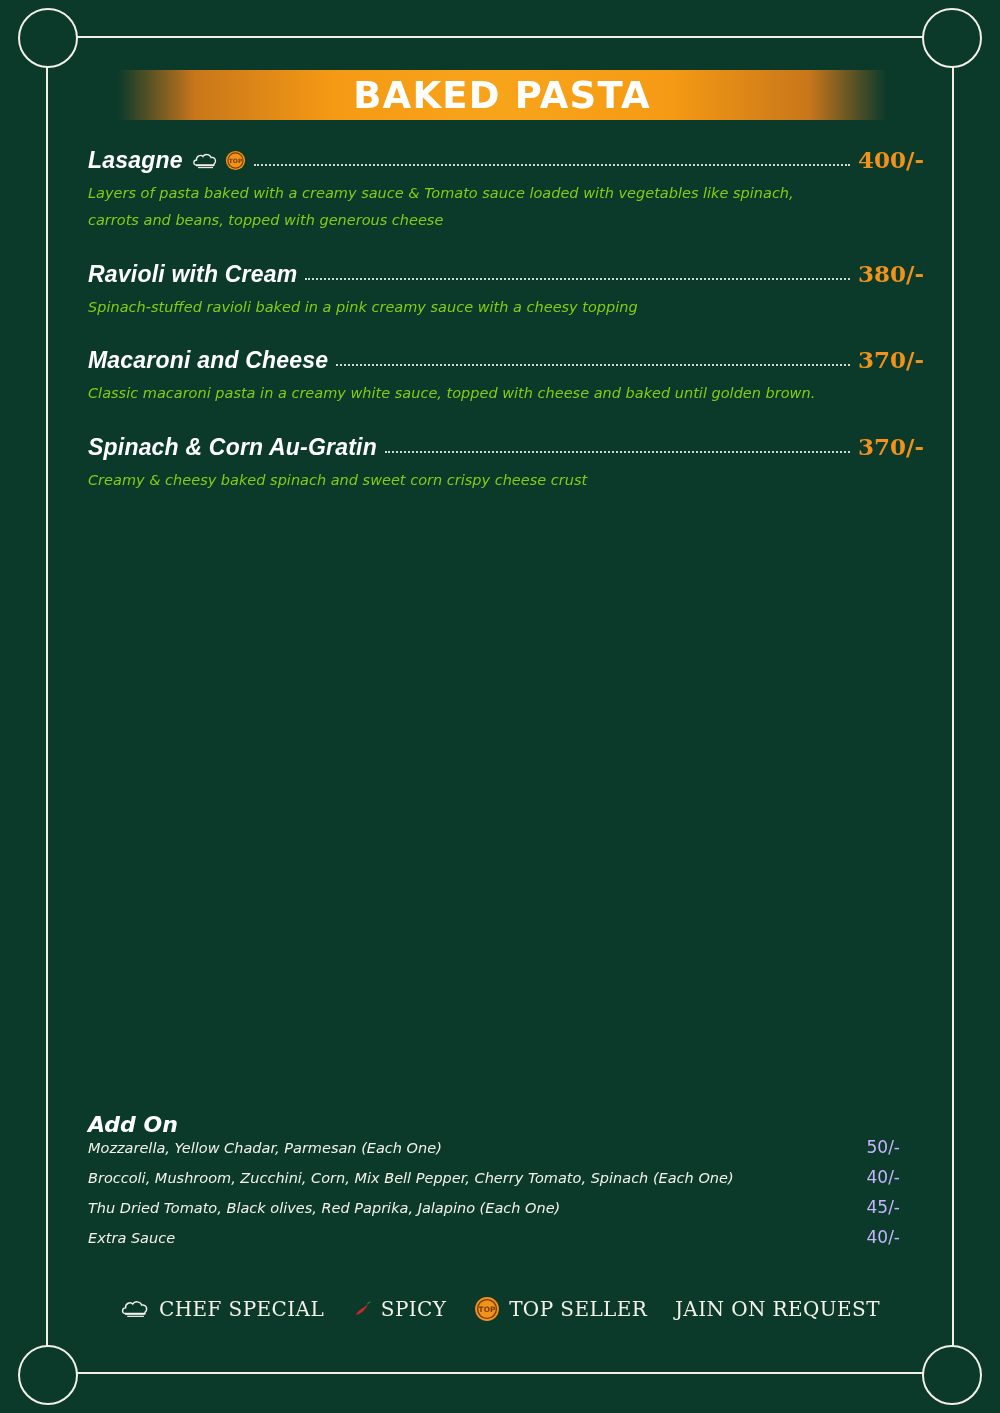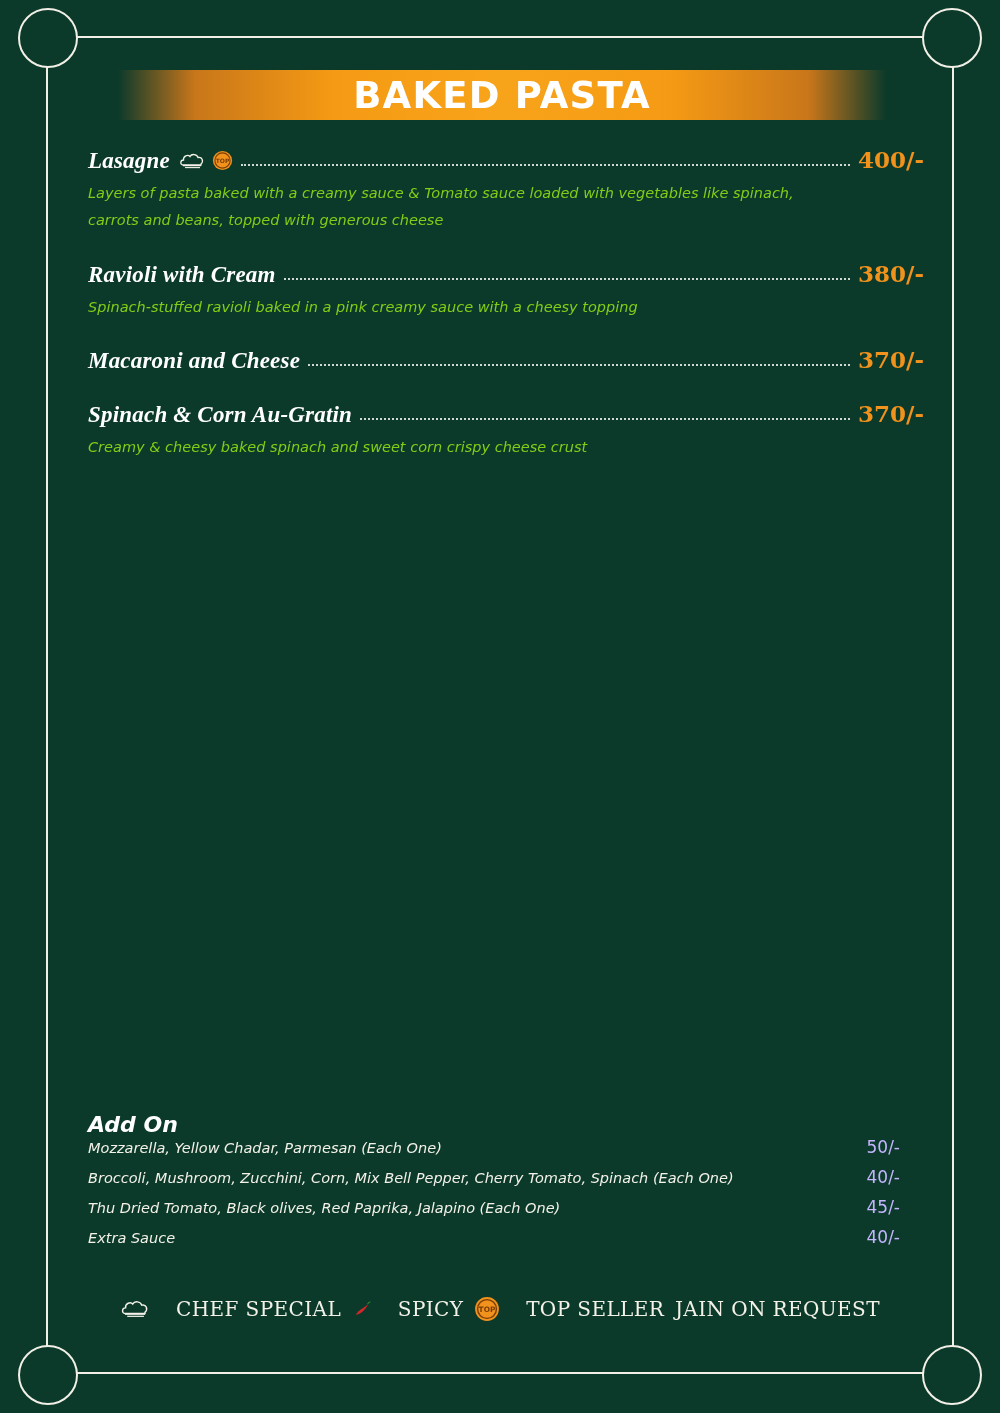--- a/index.html
+++ b/index.html
@@ -67,21 +67,21 @@
     width: 836px;
   }
   .item { margin-bottom: 26px; }
 
   .item-line {
     display: flex;
     align-items: flex-end;
     width: 100%;
   }
   .item-name {
-    font-family: Liberation Serif, serif;
+    font-family: Liberation Sans, sans-serif;
     font-style: italic;
     font-weight: bold;
     font-size: 23px;
     color: #ffffff;
     white-space: nowrap;
     letter-spacing: .2px;
   }
   .badges {
     display: flex;
     align-items: center;
@@ -156,21 +156,21 @@
     position: absolute;
     left: 120px; top: 1296px;
     width: 760px;
     display: flex;
     align-items: center;
     justify-content: space-between;
   }
   .legend-item {
     display: flex;
     align-items: center;
-    gap: 26px;
+    gap: 9px;
   }
   .legend-label {
     font-family: "DejaVu Serif", serif;
     font-size: 20px;
     letter-spacing: .4px;
     color: #f3f1e8;
   }
 </style>
 </head>
 <body>
@@ -220,20 +220,21 @@
     </div>
     <div class="desc">Spinach-stuffed ravioli baked in a pink creamy sauce with a cheesy topping</div>
   </div>
 
   <div class="item">
     <div class="item-line">
       <span class="item-name">Macaroni and Cheese</span>
       <span class="dots"></span>
       <span class="price">370/-</span>
     </div>
+    <div class="desc">Classic macaroni pasta in a creamy white sauce, topped with cheese and baked until golden brown.</div>
   </div>
 
   <div class="item">
     <div class="item-line">
       <span class="item-name">Spinach &amp; Corn Au-Gratin</span>
       <span class="dots"></span>
       <span class="price">370/-</span>
     </div>
     <div class="desc">Creamy &amp; cheesy baked  spinach and sweet corn crispy cheese crust</div>
   </div>

